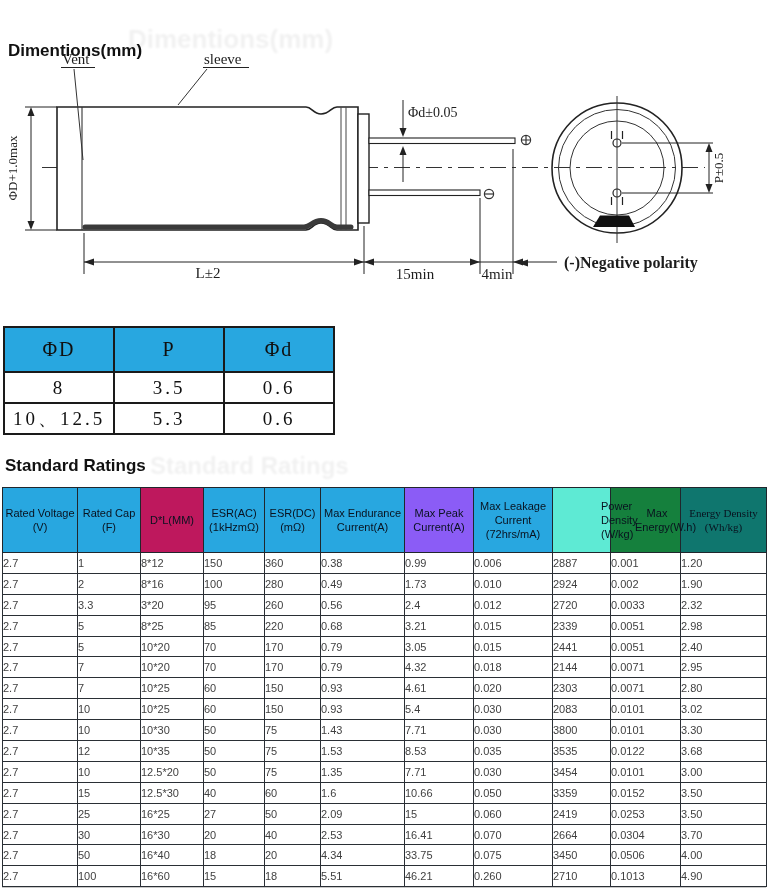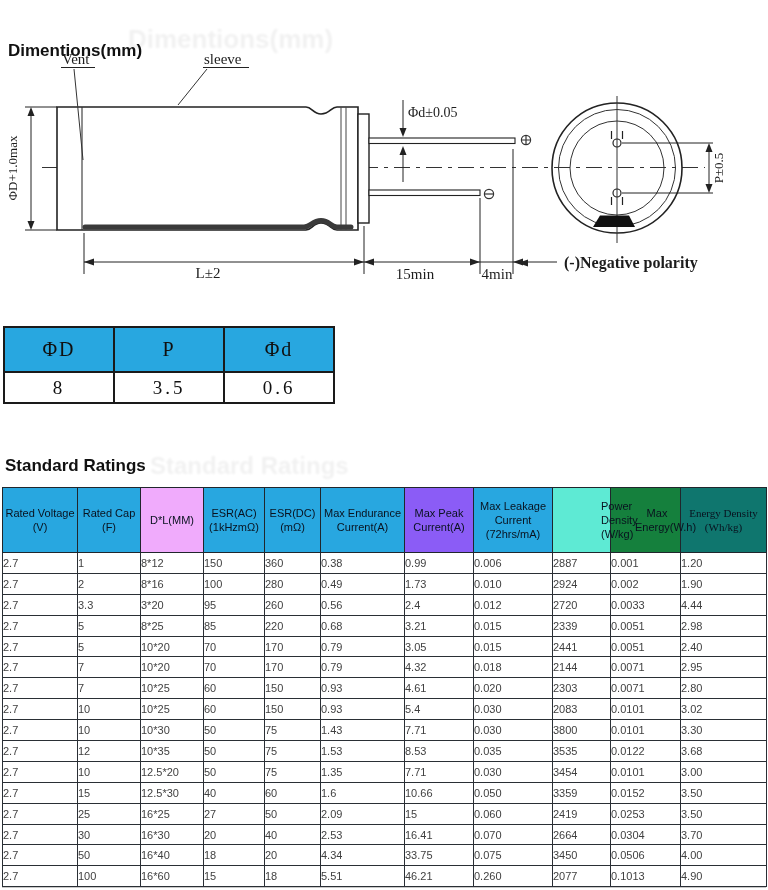--- a/index.html
+++ b/index.html
@@ -166,20 +166,25 @@
     <tr id="dim-head">
         <th style="background: rgb(40, 167, 224);">ΦD</th>
         <th style="background: rgb(40, 167, 224);">P</th>
         <th style="background: rgb(40, 167, 224);">Φd</th>
       </tr>
   </thead>
   <tbody id="dim-body">
       <tr>
         <td>8</td>
         <td>3.5</td>
+        <td>0.6</td>
+      </tr>
+      <tr>
+        <td>10、12.5</td>
+        <td>5.3</td>
         <td>0.6</td>
       </tr>
     </tbody>
 </table>
 
 <div class="section-title">Standard Ratings</div>
 
 <table class="ratings-table">
   <colgroup>
     <col style="width:75px">
@@ -193,21 +198,21 @@
       <col style="width:58px">
     <col style="width:70px">
       <col style="width:86px">
   </colgroup>
   <thead>
     <tr id="ratings-head">
         <th style="background: rgb(40, 167, 224);">Rated Voltage
 (V)</th>
         <th style="background: rgb(40, 167, 224);">Rated Cap
 (F)</th>
-        <th style="background: #f0abfc;">D*L(MM)</th>
+        <th style="background: #be185d;">D*L(MM)</th>
         <th style="background: rgb(40, 167, 224);">ESR(AC)
 (1kHzmΩ)</th>
         <th style="background: rgb(40, 167, 224);">ESR(DC)
 (mΩ)</th>
         <th style="background: rgb(40, 167, 224);">Max Endurance
 Current(A)</th>
         <th style="background: #8b5cf6;">Max Peak
 Current(A)</th>
         <th style="background: rgb(40, 167, 224);">Max Leakage
 Current
@@ -252,21 +257,21 @@
         <td>2.7</td>
         <td>3.3</td>
         <td>3*20</td>
         <td>95</td>
         <td>260</td>
         <td>0.56</td>
         <td>2.4</td>
         <td>0.012</td>
         <td>2720</td>
         <td>0.0033</td>
-        <td>4.44</td>
+        <td>2.32</td>
       </tr>
       <tr>
         <td>2.7</td>
         <td>5</td>
         <td>8*25</td>
         <td>85</td>
         <td>220</td>
         <td>0.68</td>
         <td>3.21</td>
         <td>0.015</td>
@@ -419,20 +424,20 @@
       </tr>
       <tr>
         <td>2.7</td>
         <td>100</td>
         <td>16*60</td>
         <td>15</td>
         <td>18</td>
         <td>5.51</td>
         <td>46.21</td>
         <td>0.260</td>
-        <td>2077</td>
+        <td>2710</td>
         <td>0.1013</td>
         <td>4.90</td>
       </tr>
     </tbody>
 </table>
 
 <div class="bottom-rule"></div>
 
 </body></html>

